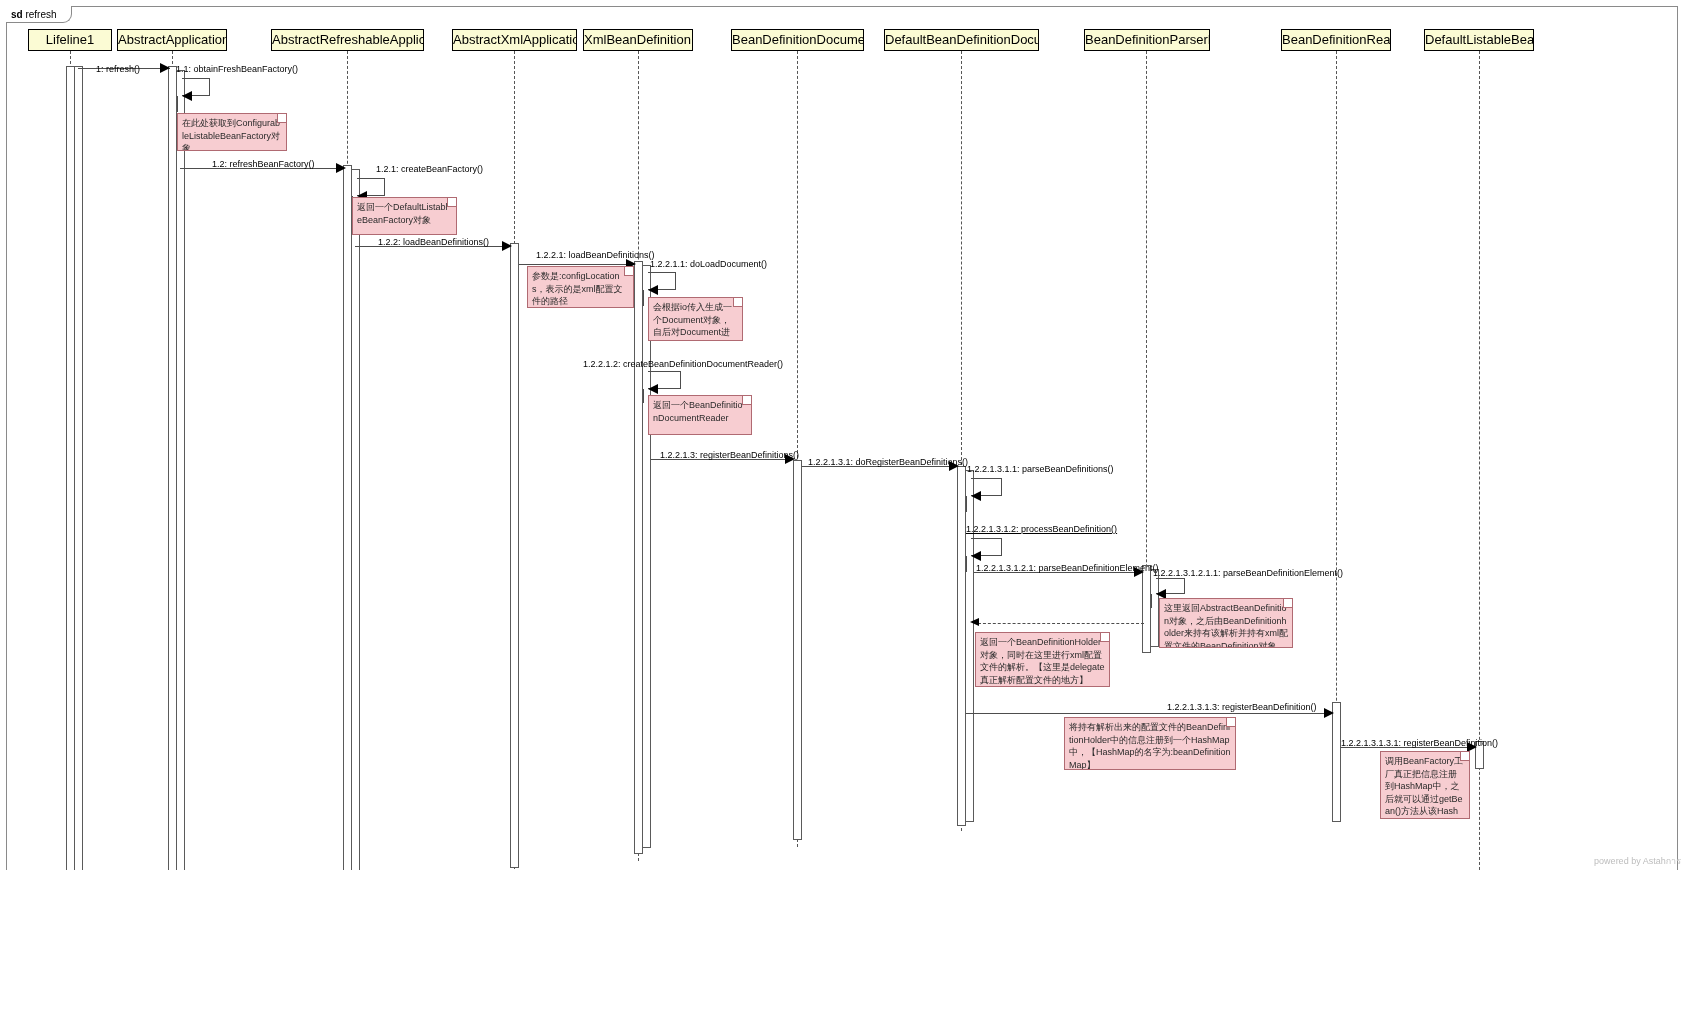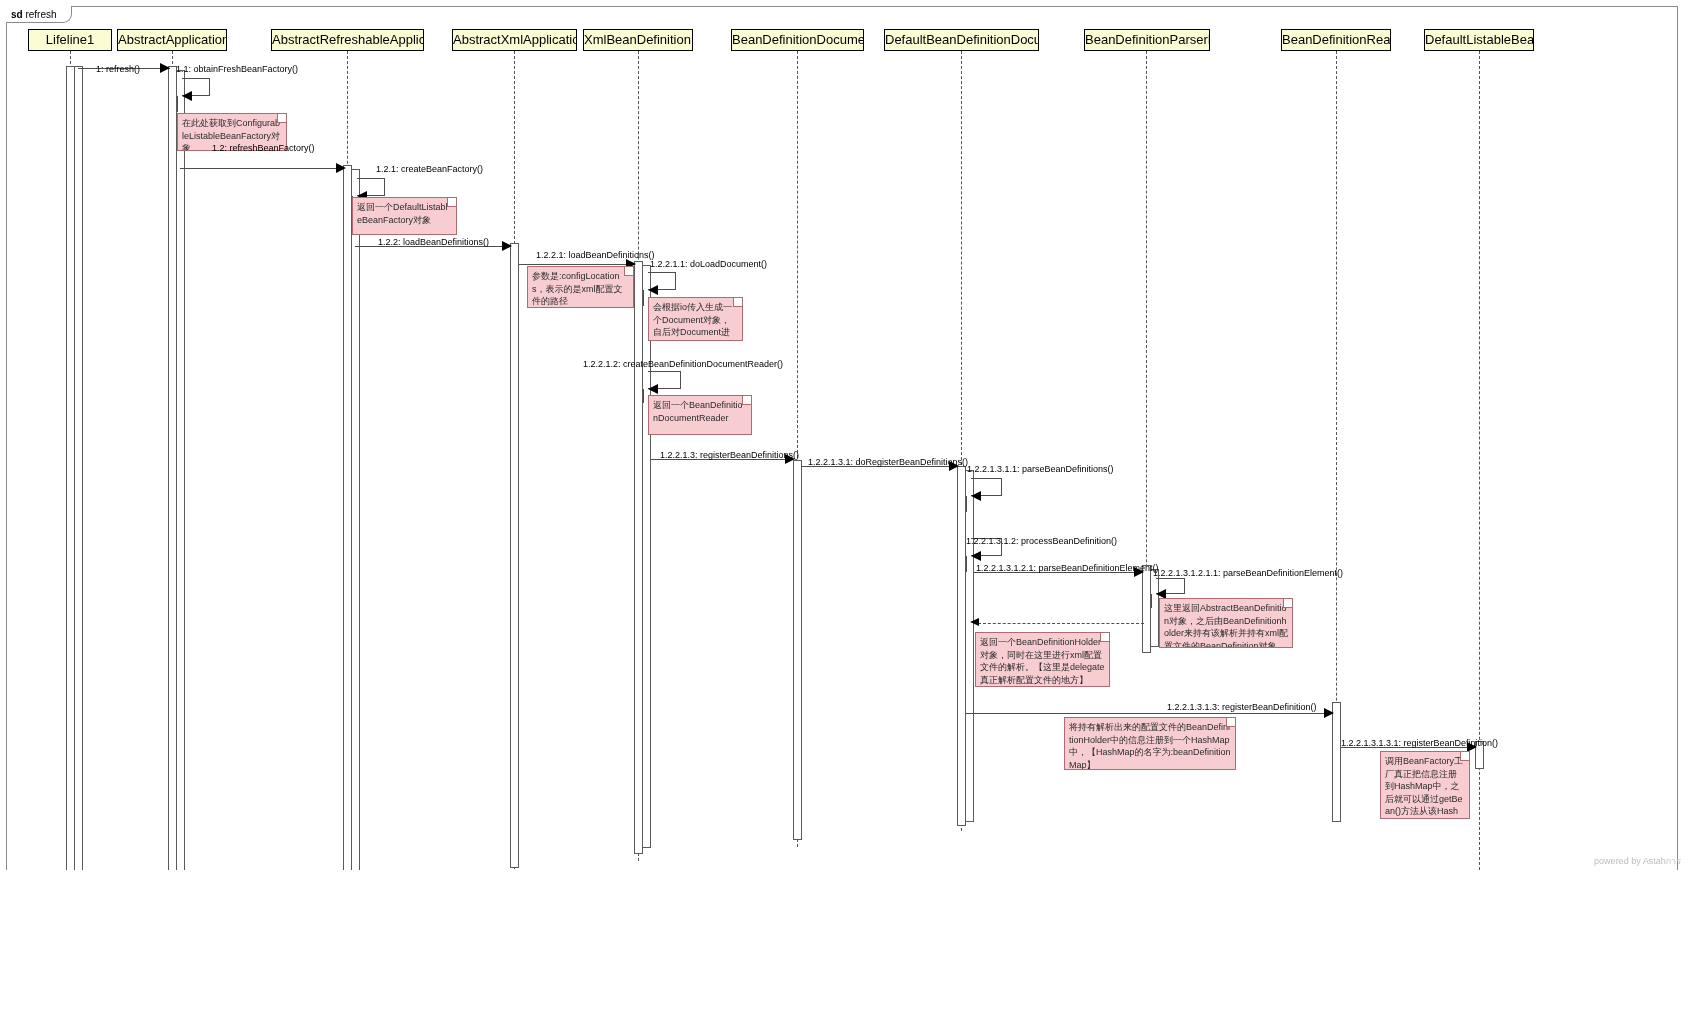--- a/index.html
+++ b/index.html
@@ -209,21 +209,21 @@
 
   <div class="self-call" style="left:182px; top:78px; width:28px; height:18px;"></div>
   <div class="arrow-l" style="left:182px; top:91px;"></div>
   <div class="msg-label" style="left:176px; top:64px;">1.1: obtainFreshBeanFactory()</div>
   <div class="msg-vert" style="left:177px; top:96px; height:16px;"></div>
 
   <div class="note" style="left:177px; top:113px; width:110px; height:38px;">在此处获取到ConfigurableListableBeanFactory对象</div>
 
   <div class="msg-line" style="left:180px; top:168px; width:162px;"></div>
   <div class="arrow-r" style="left:336px; top:163px;"></div>
-  <div class="msg-label" style="left:212px; top:143px;">1.2: refreshBeanFactory()</div>
+  <div class="msg-label" style="left:212px; top:159px;">1.2: refreshBeanFactory()</div>
 
   <div class="self-call" style="left:357px; top:178px; width:28px; height:18px;"></div>
   <div class="arrow-l" style="left:357px; top:191px;"></div>
   <div class="msg-label" style="left:376px; top:164px;">1.2.1: createBeanFactory()</div>
   <div class="msg-vert" style="left:352px; top:196px; height:16px;"></div>
 
   <div class="note" style="left:352px; top:197px; width:105px; height:38px;">返回一个DefaultListableBeanFactory对象</div>
 
   <div class="msg-line" style="left:355px; top:246px; width:153px;"></div>
   <div class="arrow-r" style="left:502px; top:241px;"></div>
@@ -257,21 +257,21 @@
   <div class="arrow-r" style="left:949px; top:461px;"></div>
   <div class="msg-label" style="left:808px; top:457px;">1.2.2.1.3.1: doRegisterBeanDefinitions()</div>
 
   <div class="self-call" style="left:971px; top:478px; width:31px; height:18px;"></div>
   <div class="arrow-l" style="left:971px; top:491px;"></div>
   <div class="msg-label" style="left:967px; top:464px;">1.2.2.1.3.1.1: parseBeanDefinitions()</div>
   <div class="msg-vert" style="left:966px; top:496px; height:16px;"></div>
 
   <div class="self-call" style="left:971px; top:538px; width:31px; height:18px;"></div>
   <div class="arrow-l" style="left:971px; top:551px;"></div>
-  <div class="msg-label" style="left:966px; top:536px;">1.2.2.1.3.1.2: processBeanDefinition()</div>
+  <div class="msg-label" style="left:966px; top:524px;text-decoration:underline;">1.2.2.1.3.1.2: processBeanDefinition()</div>
   <div class="msg-vert" style="left:966px; top:556px; height:16px;"></div>
 
   <div class="msg-line" style="left:974px; top:572px; width:166px;"></div>
   <div class="arrow-r" style="left:1134px; top:567px;"></div>
   <div class="msg-label" style="left:976px; top:563px;">1.2.2.1.3.1.2.1: parseBeanDefinitionElement()</div>
 
   <div class="self-call" style="left:1156px; top:578px; width:29px; height:16px;"></div>
   <div class="arrow-l" style="left:1156px; top:589px;"></div>
   <div class="msg-label" style="left:1153px; top:568px;">1.2.2.1.3.1.2.1.1: parseBeanDefinitionElement()</div>
   <div class="msg-vert" style="left:1151px; top:594px; height:14px;"></div>

